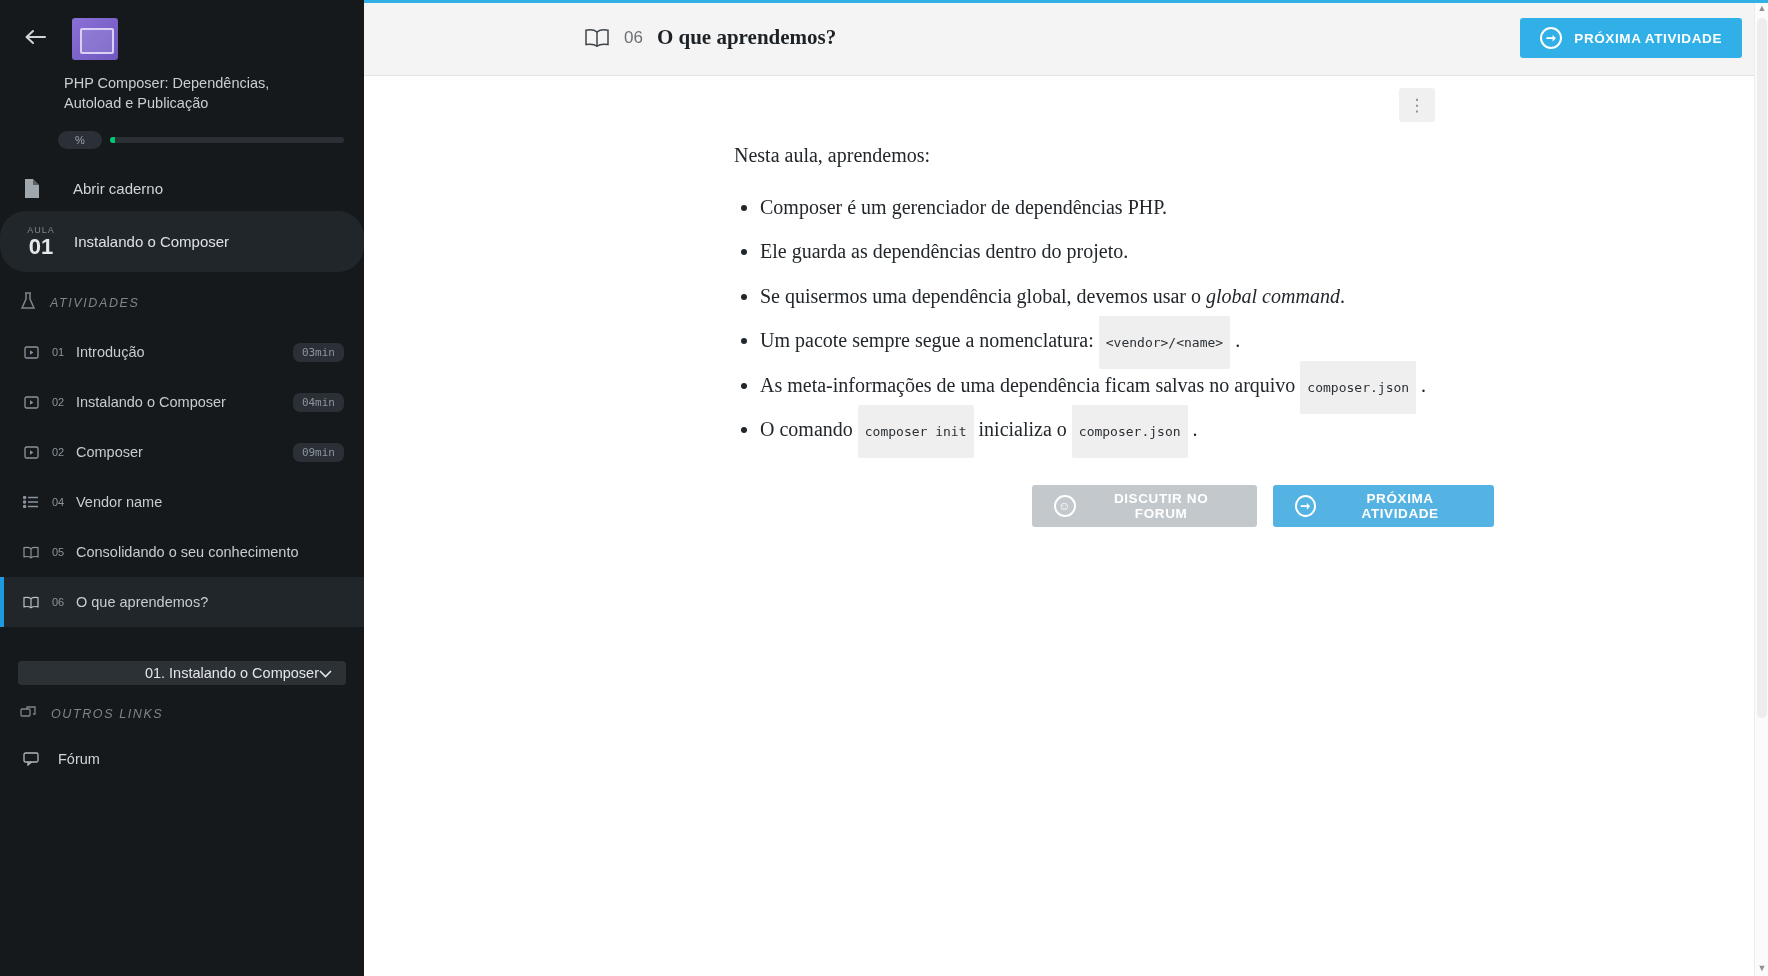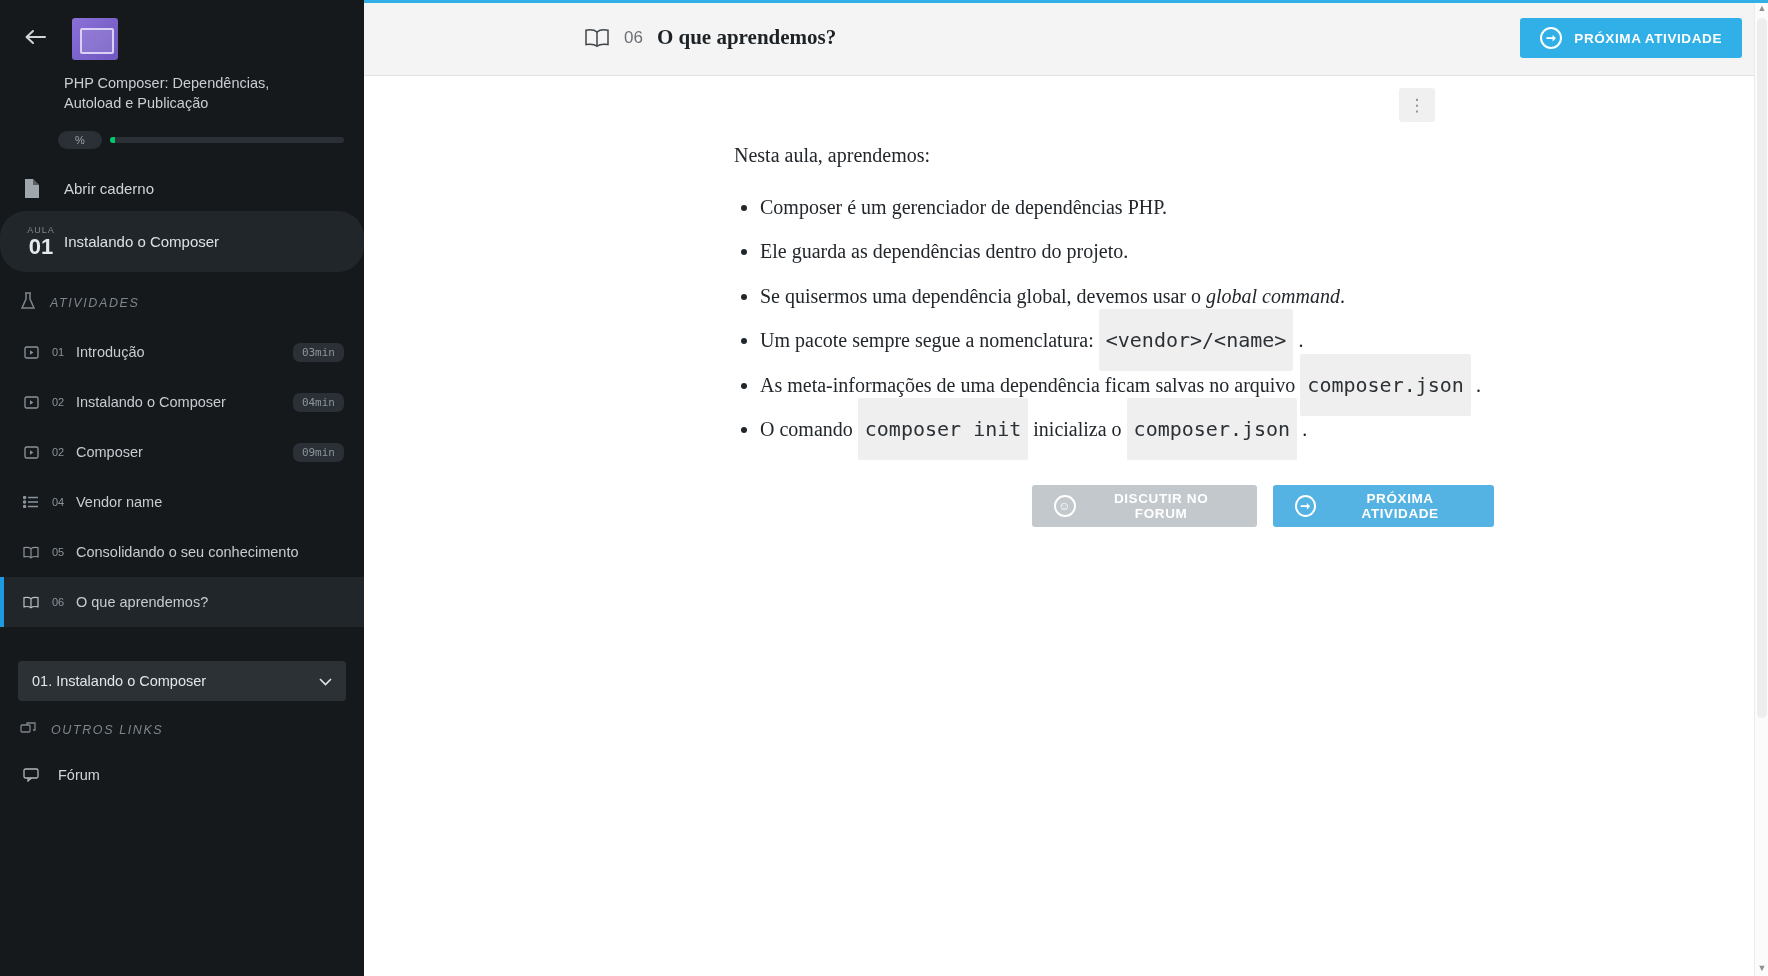--- a/index.html
+++ b/index.html
@@ -81,34 +81,34 @@
     height: 6px;
     background: #2a3035;
     border-radius: 3px;
     overflow: hidden;
   }
   .progress-fill { height: 100%; background: #00c86f; width: 2%; }
 
   .sb-row {
     display: flex;
     align-items: center;
-    gap: 22px;
+    gap: 31px;
     padding: 0 20px;
     height: 46px;
     font-size: 15px;
     color: #cfd4d8;
     cursor: pointer;
   }
   .sb-row .ic { width: 22px; display: flex; justify-content: center; color: #aeb6bd; }
 
   .lesson-active {
     background: #21262a;
     display: flex;
     align-items: center;
-    gap: 6px;
+    gap: 16px;
     padding: 14px 20px;
     border-left: 4px solid transparent;
     border-radius: 26px;
   }
   .lesson-num-wrap { text-align: center; width: 34px; }
   .lesson-aula { font-size: 9px; letter-spacing: 1px; color: #7d858c; }
   .lesson-num { font-size: 22px; color: #e6e9ec; line-height: 1.05; font-weight: 600; }
   .lesson-name { font-size: 15px; color: #dde1e5; }
 
   .section-head {
@@ -144,24 +144,24 @@
   .act-item.current {
     background: #21262a;
     border-left: 4px solid #1e9be0;
     padding-left: 16px;
   }
   .sb-divider { height: 34px; }
   .select-wrap { padding: 0 18px; }
   .select-box {
     background: #2b3135;
     border-radius: 4px;
-    height: 40px;
-    display: flex;
-    align-items: center;
-    justify-content: space-between;
+    height: 24px;
+    display: flex;
+    align-items: center;
+    justify-content: flex-end;
     padding: 0 14px;
     font-size: 14.5px;
     color: #e2e6ea;
     cursor: pointer;
   }
   .link-row {
     display: flex; align-items: center; gap: 16px;
     height: 44px;
     padding: 0 20px;
     font-size: 14.5px;
@@ -253,21 +253,21 @@
     padding-left: 26px;
   }
   ul.points li {
     font-size: 20px;
     line-height: 1.42;
     margin-bottom: 16px;
   }
   ul.points li::marker { color: #22272b; }
   code.inline {
     font-family: "DejaVu Sans Mono", monospace;
-    font-size: 20px;
+    font-size: 13px;
     background: #efefef;
     color: #2c3136;
     padding: 19px 7px;
     border-radius: 2px;
     white-space: nowrap;
   }
   em { font-style: italic; }
   .actions {
     display: flex;
     gap: 16px;

